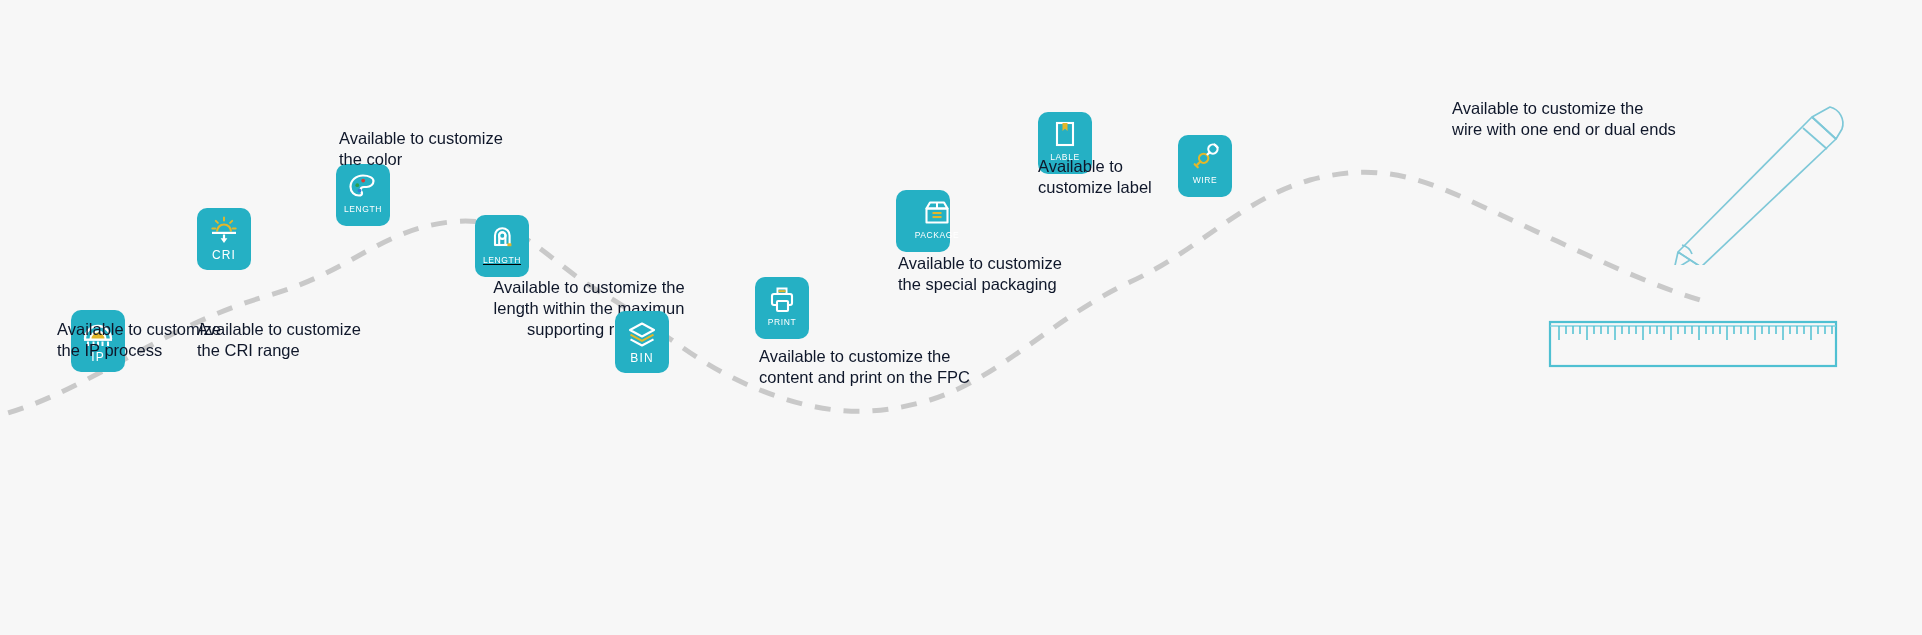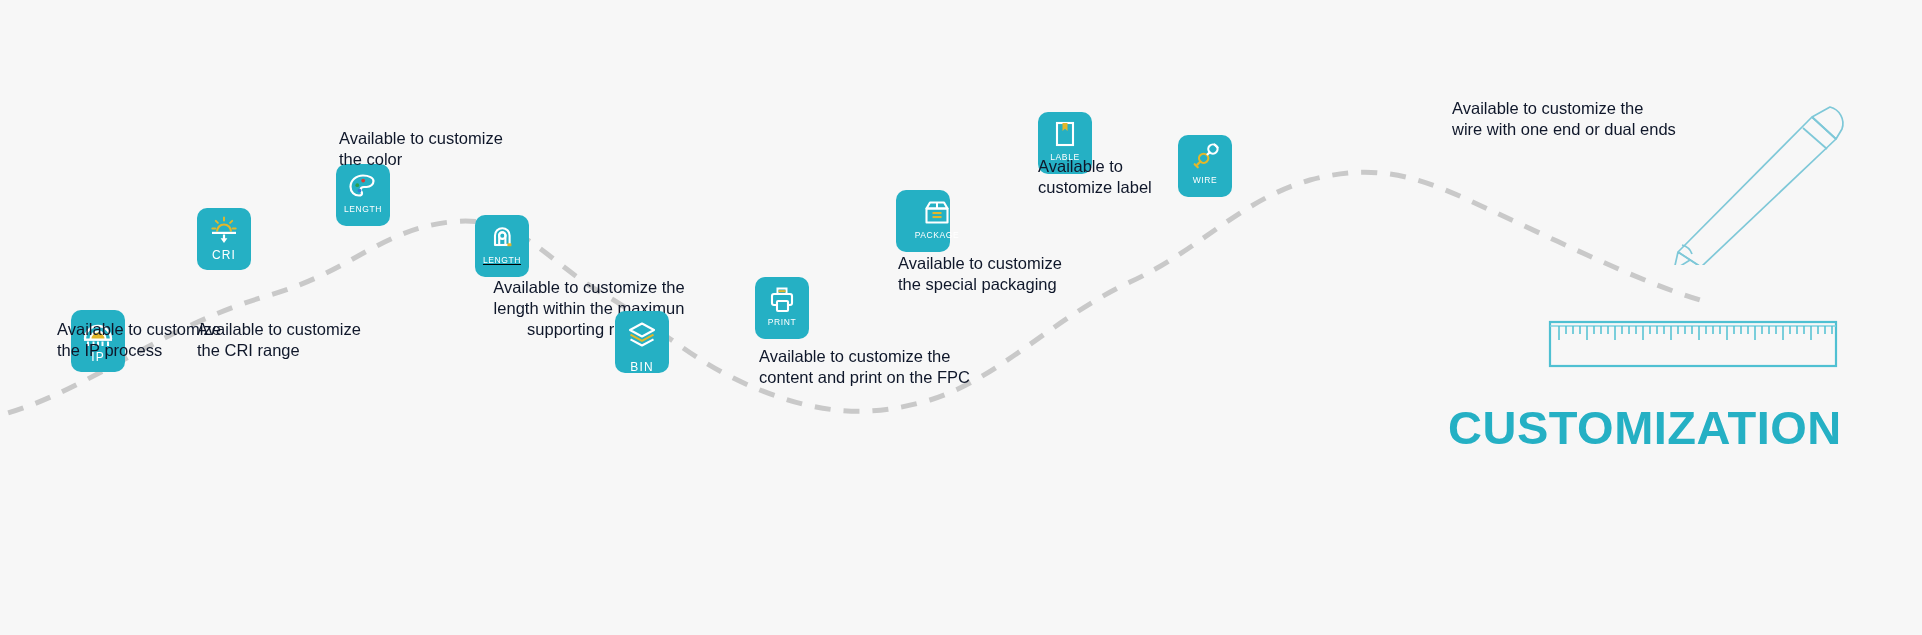--- a/index.html
+++ b/index.html
@@ -128,21 +128,21 @@
       <circle cx="17.3" cy="13.6" r="3.3" fill="none" stroke="#fff" stroke-width="2.1"></circle>
       <path d="M9.9 23 h13.6" stroke="#fff" stroke-width="2.1"></path>
       <rect x="22.4" y="21.3" width="4" height="2.9" fill="#e3b72a"></rect>
     </svg>
     <span class="nlabel sm">LENGTH</span>
   </div>
   <div class="cap center" style="left:424px;top:277px;width:330px;">Available to customize the
 length within the maximun
 supporting range</div>
 
-  <div class="node" style="left:615px;top:311px;justify-content:space-between;">
+  <div class="node" style="left:615px;top:311px;">
     <svg class="glyph" viewBox="0 0 34 32">
       <path d="M17 5.5 L29 12 L17 18.5 L5 12 Z" fill="none" stroke="#fff" stroke-width="2.1" stroke-linejoin="round"></path>
       <path d="M5.5 16.6 L17 22.8 L28.5 16.6" fill="none" stroke="#e3b72a" stroke-width="2.1" stroke-linejoin="round"></path>
       <path d="M5.5 21.3 L17 27.5 L28.5 21.3" fill="none" stroke="#fff" stroke-width="2.1" stroke-linejoin="round"></path>
     </svg>
     <span class="nlabel">BIN</span>
   </div>
 
   <div class="node" style="left:755px;top:277px;">
     <svg class="glyph" viewBox="0 0 34 32">
@@ -250,15 +250,14 @@
         <line x1="242" y1="8" x2="242" y2="16"></line>
       <line x1="249" y1="8" x2="249" y2="16"></line>
         <line x1="256" y1="8" x2="256" y2="16"></line>
       <line x1="263" y1="8" x2="263" y2="22"></line>
         <line x1="270" y1="8" x2="270" y2="16"></line>
       <line x1="277" y1="8" x2="277" y2="16"></line>
         <line x1="284" y1="8" x2="284" y2="16"></line>
     </g>
   </svg>
 
-  <div id="bigtitle">CUSTOMIZATION</div>
 
 </div>
 
 </body></html>

